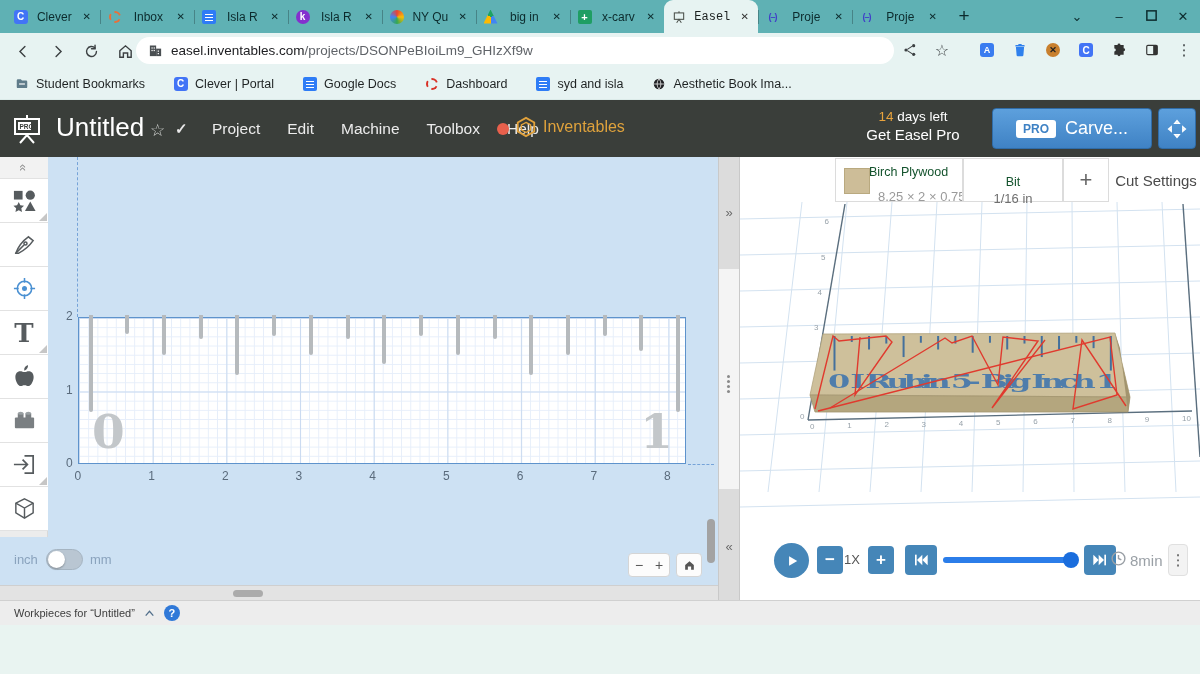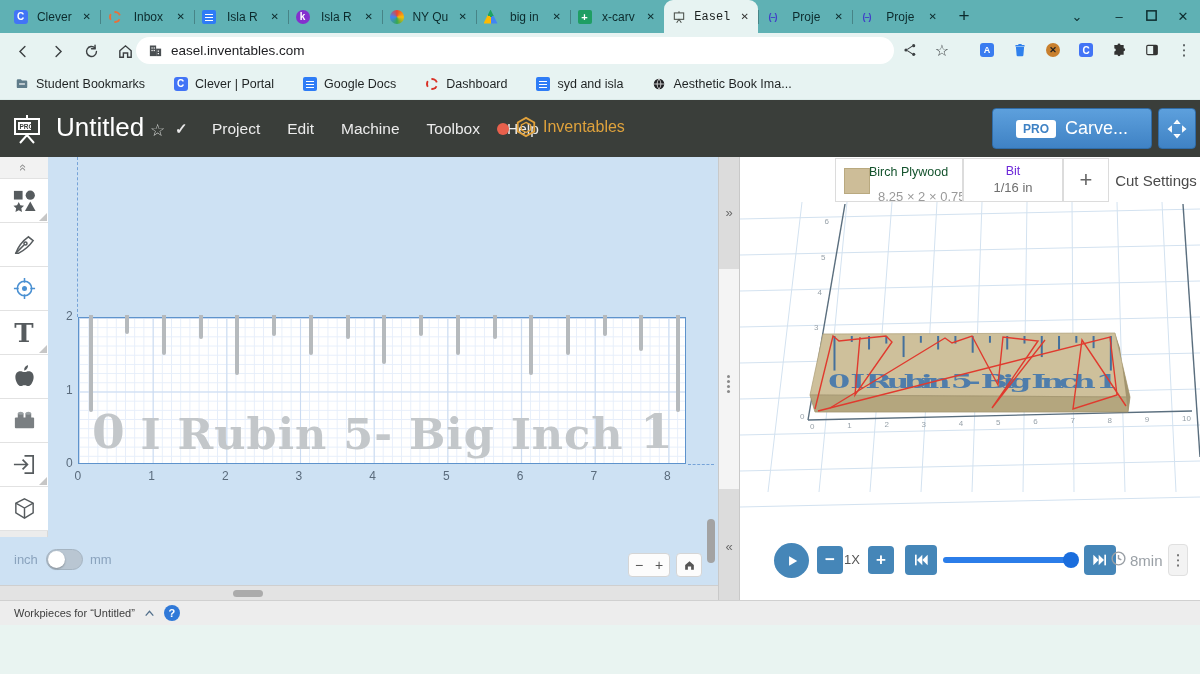--- a/index.html
+++ b/index.html
@@ -103,21 +103,21 @@
            box-shadow:0 5px 0 #8a8a8a, 0 10px 0 #8a8a8a, 0 15px 0 #8a8a8a; }
 
   
   .rpanel { position:absolute; left:740px; top:157px; width:460px; height:443px; background:#ffffff; }
   .pbox { position:absolute; top:1px; height:44px; background:#ffffff; border:1px solid #dcdcdc; }
   .matbox { left:95px; width:128px; overflow:hidden; }
   .swatch { position:absolute; left:8px; top:9px; width:26px; height:26px; background:#cdbd98; border:1px solid #b9a97f; }
   .matname { position:absolute; left:33px; top:6px; font-size:12.5px; color:#14532d; white-space:nowrap; }
   .matdims { position:absolute; left:42px; top:30px; font-size:13px; color:#9a9a9a; white-space:nowrap;text-align:center; }
   .bitbox { left:223px; width:100px; text-align:center; }
-  .bitlbl { font-size:12.5px; color:#6d28d9; margin-top:5px; }
+  .bitlbl { font-size:12.5px; color:#14532d; margin-top:16px; }
   .bitsize { font-size:13px; color:#6f6f6f; margin-top:2px; }
   .plusbox { left:323px; width:46px; display:flex; align-items:center; justify-content:center; font-size:22px; color:#666; }
   .cutset { position:absolute; left:372px; top:1px; width:88px; height:44px; display:flex; align-items:center; justify-content:center; font-size:15px; color:#4a4a4a; }
   #scene { position:absolute; left:0; top:45px; width:460px; height:335px; }
 
   
   .simbar { position:absolute; left:0; top:380px; width:460px; height:63px; background:#ffffff; }
   .bluebtn { position:absolute; background:#4586b8; border-radius:4px; display:flex; align-items:center; justify-content:center; color:#fff; }
   .playbtn { left:34px; top:6px; width:35px; height:35px; border-radius:50%; }
   .sq { width:26px; height:28px; top:9px; font-size:17px; font-weight:bold; }
@@ -266,20 +266,21 @@
           <rect x="3" y="4" width="10" height="17" fill="#4a4f52"></rect>
           <rect x="13" y="9" width="8" height="12" fill="#4a4f52"></rect>
           <rect x="5.5" y="7" width="2" height="2" fill="#fff"></rect>
           <rect x="9" y="7" width="2" height="2" fill="#fff"></rect>
           <rect x="5.5" y="11" width="2" height="2" fill="#fff"></rect>
           <rect x="9" y="11" width="2" height="2" fill="#fff"></rect>
           <rect x="15.5" y="12" width="2" height="2" fill="#fff"></rect>
           <rect x="15.5" y="16" width="2" height="2" fill="#fff"></rect>
         </svg>
       <span class="host">easel.inventables.com</span>
+        <span class="path">/projects/DSONPeBIoiLm9_GHIzXf9w</span>
     </div>
     <div class="extbtn" style="left:898px;">
         <svg width="16" height="16" viewBox="0 0 24 24">
           <g fill="#3c4043">
             <circle cx="6" cy="12" r="2.4"></circle>
             <circle cx="17.5" cy="5.5" r="2.4"></circle>
             <circle cx="17.5" cy="18.5" r="2.4"></circle>
           </g>
           <path d="M8 11l7.5-4.8M8 13l7.5 4.8" stroke="#3c4043" stroke-width="1.6"></path>
         </svg>
@@ -391,20 +392,24 @@
         <span class="menuitem">Toolbox</span>
         <span class="menuitem">Help</span>
       </div>
     <div class="reddot"></div>
     <div class="invbrand">
       <svg width="22" height="22" viewBox="0 0 24 24">
           <path d="M12 2l9 5v10l-9 5-9-5V7z" fill="none" stroke="#e2a23b" stroke-width="2"></path>
           <path d="M12 7l5 2.8v5.4L12 18l-5-2.8V9.8z" fill="none" stroke="#e2a23b" stroke-width="1.5"></path>
         </svg>
       <span class="invtxt">Inventables</span>
+    </div>
+    <div class="trial">
+      <div class="l1"><b>14</b><span> days left</span></div>
+      <div class="l2">Get Easel Pro</div>
     </div>
   </div>
   <div class="carvebtn">
     <span class="prochip">PRO</span>
     <span class="clabel">Carve...</span>
   </div>
   <div class="expandbtn">
     <svg width="20" height="20" viewBox="0 0 24 24">
         <g stroke="#ffffff" stroke-width="1.8" fill="none">
           <path d="M12 2l-2.5 3h5zM12 22l-2.5-3h5zM2 12l3-2.5v5zM22 12l-3-2.5v5z"></path>
@@ -429,21 +434,20 @@
           <div class="rtick" style="left: 62.1818%; height: 39.75px;"></div>
           <div class="rtick" style="left: 68.2424%; height: 23.58px;"></div>
           <div class="rtick" style="left: 74.303%; height: 60.33px;"></div>
           <div class="rtick" style="left: 80.3636%; height: 39.75px;"></div>
           <div class="rtick" style="left: 86.4242%; height: 21.375px;"></div>
           <div class="rtick" style="left: 92.4848%; height: 36.075px;"></div>
           <div class="rtick" style="left: 98.5455%; height: 97.08px;"></div>
         </div>
       <div class="designrow">
         <span class="dl">0</span>
-        <span class="dm">I Rubin 5- Big Inch</span>
         <span class="dr">1</span>
       </div>
     </div>
     <div class="dashext"></div>
     <div id="ylabels">
         <span class="axlabel" style="left: 66px; top: 152px;">2</span>
         <span class="axlabel" style="left: 66px; top: 226px;">1</span>
         <span class="axlabel" style="left: 66px; top: 299px;">0</span>
       </div>
     <div id="xlabels">

